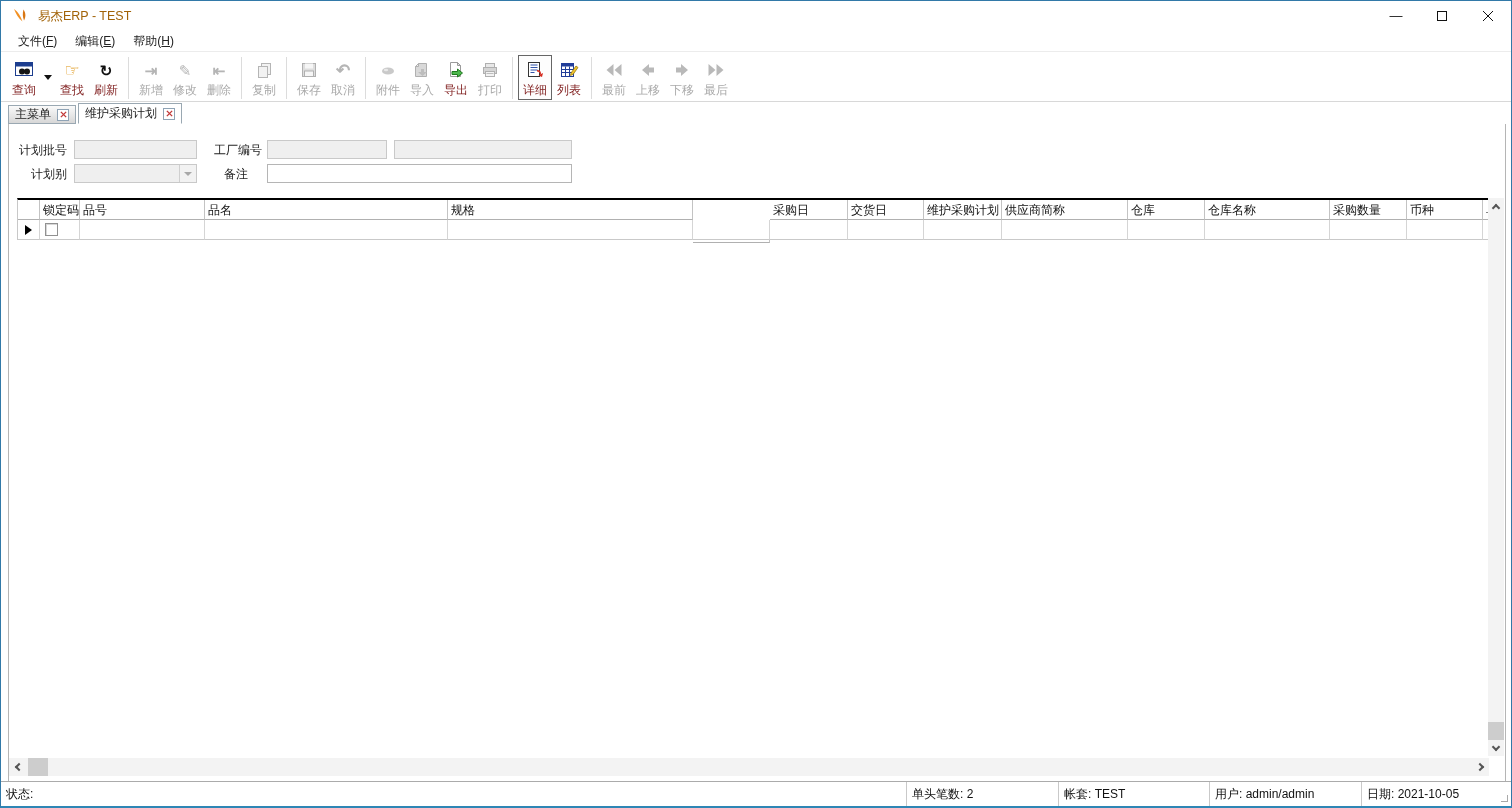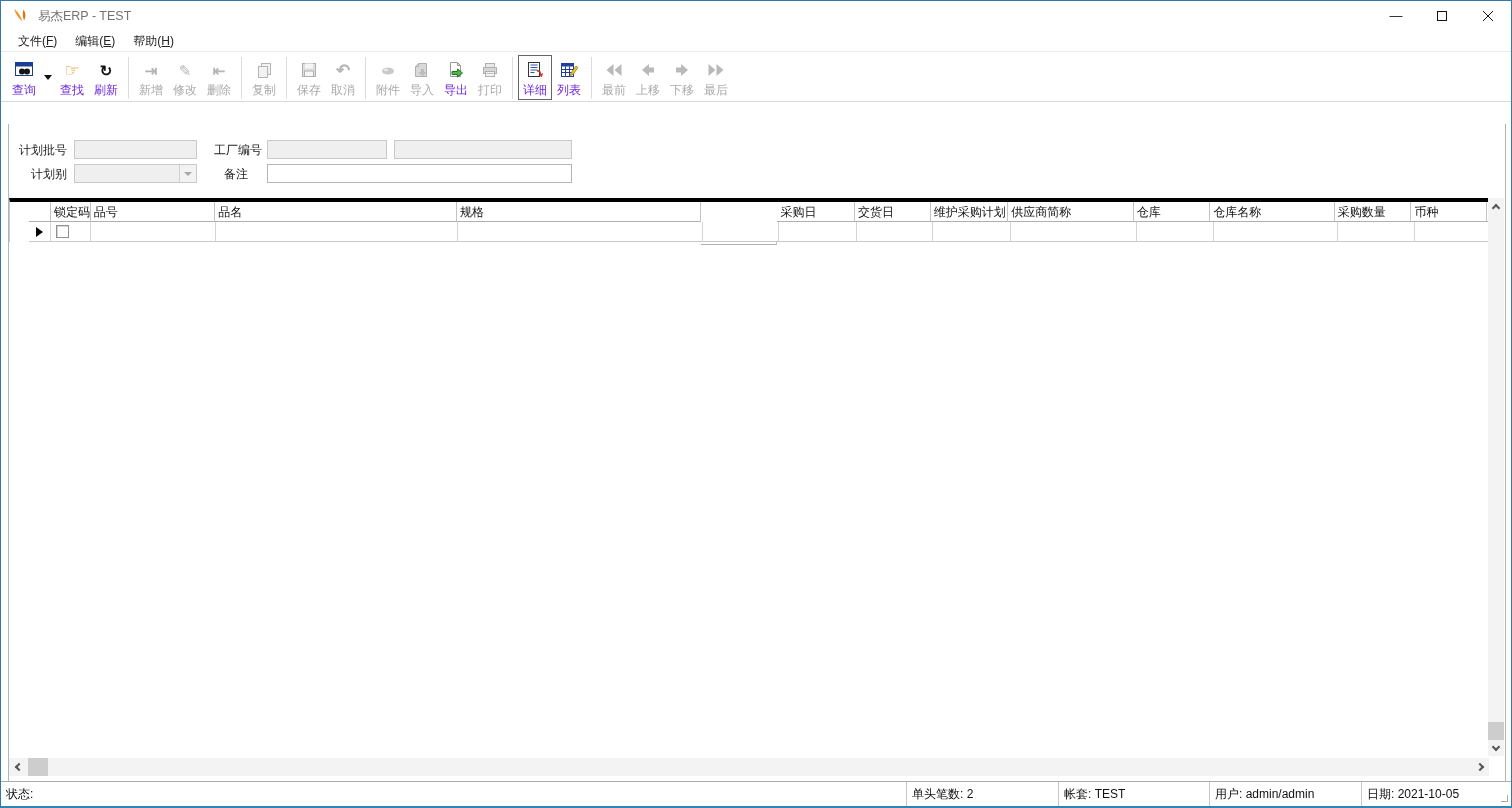--- a/index.html
+++ b/index.html
@@ -6,34 +6,34 @@
   html,body { background:#888; }
   .window {
     position:relative; width:1512px; height:808px; background:#fff;
     border:1px solid #3279a8; border-bottom:2px solid #2e86b5;
     font-family:"Liberation Sans", sans-serif; font-size:12px; color:#1a1a1a;
     overflow:hidden;
   }
   
   .titlebar { position:absolute; left:0; top:0; right:0; height:30px; display:flex; align-items:center; background:#fff; }
   .applogo { width:16px; height:16px; margin-left:11px; }
-  .apptitle { margin-left:10px; font-size:12.5px; color:#737373; }
+  .apptitle { margin-left:10px; font-size:12.5px; color:#a16207; }
   .wincontrols { margin-left:auto; display:flex; height:30px; }
   .winbtn { width:46px; height:30px; display:flex; align-items:center; justify-content:center; cursor:default; }
   .minglyph { font-size:13px; color:#111; line-height:10px; }
   .maxglyph { width:10px; height:10px; border:1px solid #111; }
   
   .menubar { position:absolute; left:0; top:30px; right:0; height:21px; display:flex; align-items:center; padding-left:8px; border-bottom:1px solid #ececec; background:#fff; }
   .menuitem { padding:2px 9px; color:#222; }
   .u { text-decoration:underline; }
   
   .toolbar { position:absolute; left:0; top:52px; right:0; height:49px; display:flex; align-items:flex-start; padding:2px 0 0 6px; border-bottom:1px solid #d8d8d8; background:#fff; }
   .tbtn { min-width:34px; height:45px; display:flex; flex-direction:column; align-items:center; justify-content:flex-start; padding:3px 2px 0 2px; border:1px solid transparent; }
   .tbtn .ticon { height:24px; display:flex; align-items:center; justify-content:center; }
-  .tbtn .tlabel { font-size:12px; color:#6d28d9; white-space:nowrap; margin-top:1px; }
+  .tbtn .tlabel { font-size:12px; color:#7f1d1d; white-space:nowrap; margin-top:1px; }
   .tbtn.disabled .tlabel { color:#aaaaaa; }
   .tbtn.selected { border:1px solid #666; background:#fdfdfd; }
   .tsep { width:1px; height:42px; background:#dcdcdc; margin:2px 5px 0 5px; flex:none; }
   .glyphicon { font-size:15px; line-height:15px; }
   .gray { color:#b5b5b5; }
   .dropzone { width:14px; height:45px; display:flex; align-items:center; justify-content:center; }
   .tri-down { width:0; height:0; border-left:4px solid transparent; border-right:4px solid transparent; border-top:5px solid #111; }
   
   .tabbar { position:absolute; left:0; top:101px; right:0; height:22px; display:flex; align-items:flex-end; padding-left:7px; background:#fff; }
   .tab { display:flex; align-items:center; height:19px; padding:0 6px; border:1px solid #9aa8b2; background:linear-gradient(#fafafa,#d7d7d7); margin-right:2px; }
@@ -42,21 +42,21 @@
   
   .panel { position:absolute; left:7px; top:123px; width:1498px; height:658px; background:#fff; border-left:1px solid #b5b5b5; border-right:1px solid #b5b5b5; }
   
   .flabel { position:absolute; height:18px; line-height:18px; text-align:right; color:#222; }
   .finput { position:absolute; height:19px; background:#efefef; border:1px solid #c9c9c9; font-family:"Liberation Sans",sans-serif; font-size:12px; padding:0 3px; }
   .finput.enabled { background:#fff; border:1px solid #b5b5b5; }
   .fselect { position:absolute; height:19px; background:#efefef; border:1px solid #c9c9c9; }
   .fselect .ddbtn { position:absolute; right:0; top:0; width:17px; height:17px; background:#f2f2f2; border-left:1px solid #cfcfcf; display:flex; align-items:center; justify-content:center; }
   .tri-down-sm { width:0; height:0; border-left:4px solid transparent; border-right:4px solid transparent; border-top:4px solid #a8a8a8; }
   
-  .grid { position:absolute; left:0; top:74px; width:1482px; border-top:4px solid #000000; border-left:1px solid #c8c8c8;padding-left:19px; }
+  .grid { position:absolute; left:8px; top:74px; width:1482px; border-top:2px solid #000000; border-left:1px solid #c8c8c8; }
   .gridrow { display:flex; height:20px; }
   .hcell { border-right:1px solid #c3c3c3; border-bottom:1px solid #b0b0b0; padding:2px 1px 0 3px; white-space:nowrap; overflow:hidden; background:#fff; color:#111; }
   .dcell { border-right:1px solid #d5d5d5; border-bottom:1px solid #c9c9c9; background:#fff; display:flex; align-items:center; }
   .rowmarker { width:0; height:0; border-top:5px solid transparent; border-bottom:5px solid transparent; border-left:7px solid #000; margin-left:7px; }
   .checkbox { width:13px; height:13px; background:#fff; border:1px solid #919191; box-shadow:inset 1px 1px 0 #d7d7d7; margin-left:5px; }
   
   .vscroll { position:absolute; top:74px; right:1px; width:16px; height:558px; background:#f3f3f3; }
   .vthumb { position:absolute; left:0; bottom:16px; width:16px; height:18px; background:#cdcdcd; }
   .hscroll { position:absolute; left:0; bottom:6px; width:1480px; height:18px; background:#f3f3f3; }
   .hthumb { position:absolute; left:19px; top:0; width:20px; height:18px; background:#cdcdcd; }
@@ -283,20 +283,38 @@
       <span class="ticon">
           <svg width="18" height="14" viewBox="0 0 18 14">
         <path d="M9.5 1 L16.5 7 L9.5 13 Z" fill="#b9b9b9"></path>
             <path d="M1.5 1 L8.5 7 L1.5 13 Z" fill="#b9b9b9"></path>
       </svg>
         </span>
       <span class="tlabel">最后</span>
     </div>
   </div>
 
+  <div class="tabbar">
+    <div class="tab">
+      <span>主菜单</span>
+      <span class="tabclose">
+        <svg width="7" height="7" viewBox="0 0 8 8">
+            <path d="M1 1 L7 7 M7 1 L1 7" stroke="#c23a3a" stroke-width="1.6"></path>
+          </svg>
+      </span>
+    </div>
+    <div class="tab active">
+      <span>维护采购计划</span>
+      <span class="tabclose">
+        <svg width="7" height="7" viewBox="0 0 8 8">
+            <path d="M1 1 L7 7 M7 1 L1 7" stroke="#c23a3a" stroke-width="1.6"></path>
+          </svg>
+      </span>
+    </div>
+  </div>
 
   <div class="panel">
 
     <span class="flabel" style="left:10px; top:17px; width:48px;">计划批号</span>
     <input class="finput" style="left: 65px; top: 16px; width: 123px;" disabled="" value="">
     <span class="flabel" style="left:198px; top:17px; width:55px;">工厂编号</span>
     <input class="finput" style="left: 258px; top: 16px; width: 120px;" disabled="" value="">
     <input class="finput" style="left: 385px; top: 16px; width: 178px;" disabled="" value="">
 
     <span class="flabel" style="left:10px; top:41px; width:48px;">计划别</span>

